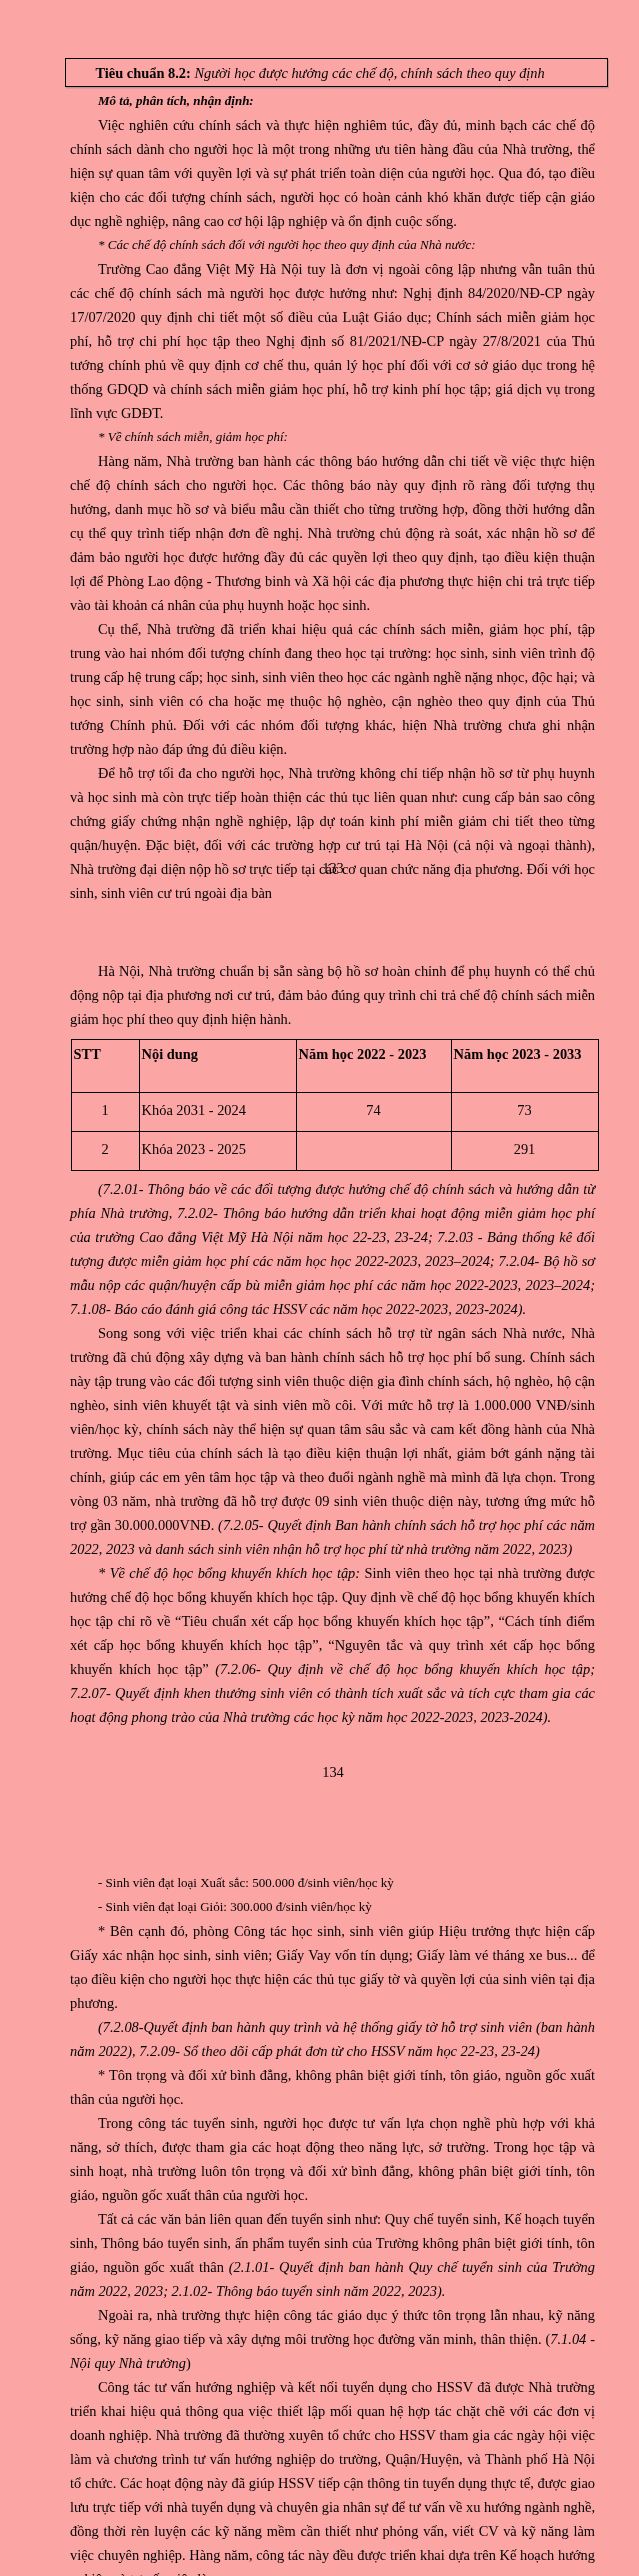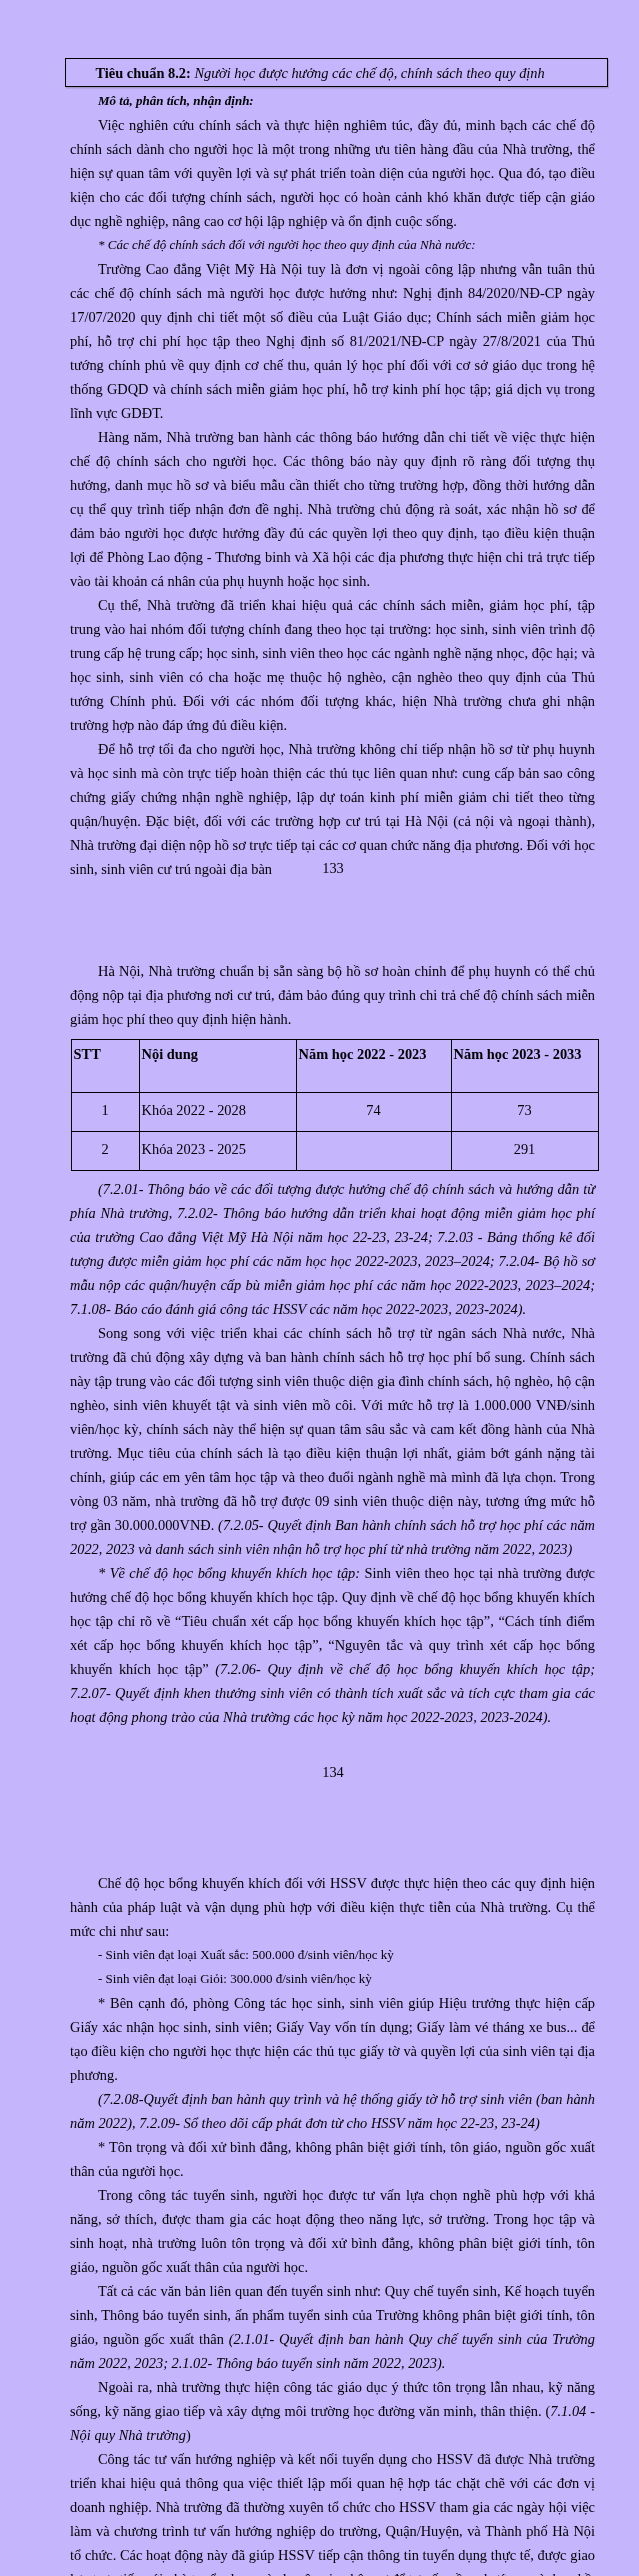--- a/index.html
+++ b/index.html
@@ -2,21 +2,21 @@
 <html style="font-size:8.2px"><head>
 <meta charset="utf-8">
 <style>
   html,body{margin:0;padding:0;}
   body{
     width:639px;height:3616px;background:#ffffff;position:relative;
     font-family:"Liberation Serif","DejaVu Serif",serif;color:#000;
   }
   .page{
     position:absolute;left:0;width:639px;height:904px;box-sizing:border-box;
-    padding-left:70px;padding-right:44px;background:#c4b5fd;
+    padding-left:70px;padding-right:44px;background:#fca5a5;
   }
   .para{font-size:14.4px;line-height:24px;text-align:justify;text-indent:28px;margin:0;}
   .line{font-size:13px;line-height:24px;text-indent:28px;margin:0;text-align:left;}
   .it{font-style:italic;}
   .b{font-weight:bold;}
   .bi{font-weight:bold;font-style:italic;}
   .std-box{
     border:1px solid #000;margin:0 -13px 2.1px -4.6px;padding:1.5px 10.3px 1.5px 4.1px;
     box-shadow:1px 1.5px 0 rgba(120,120,120,.45);
   }
@@ -42,20 +42,21 @@
 <body>
 
 <div class="page" id="page-133" style="top:0;padding-top:58px;">
   <div class="std-box">
     <div class="para"><span class="b">Tiêu chuẩn 8.2:</span><span class="it"> Người học được hưởng các chế độ, chính sách theo quy định</span></div>
   </div>
   <div class="line bi">Mô tả, phân tích, nhận định:</div>
   <div class="para">Việc nghiên cứu chính sách và thực hiện nghiêm túc, đầy đủ, minh bạch các chế độ chính sách dành cho người học là một trong những ưu tiên hàng đầu của Nhà trường, thể hiện sự quan tâm với quyền lợi và sự phát triển toàn diện của người học. Qua đó, tạo điều kiện cho các đối tượng chính sách, người học có hoàn cảnh khó khăn được tiếp cận giáo dục nghề nghiệp, nâng cao cơ hội lập nghiệp và ổn định cuộc sống.</div>
   <div class="line it">* Các chế độ chính sách đối với người học theo quy định của Nhà nước:</div>
   <div class="para">Trường Cao đẳng Việt Mỹ Hà Nội tuy là đơn vị ngoài công lập nhưng vẫn tuân thủ các chế độ chính sách mà người học được hưởng như: Nghị định 84/2020/NĐ-CP ngày 17/07/2020 quy định chi tiết một số điều của Luật Giáo dục; Chính sách miễn giảm học phí, hỗ trợ chi phí học tập theo Nghị định số 81/2021/NĐ-CP ngày 27/8/2021 của Thủ tướng chính phủ về quy định cơ chế thu, quản lý học phí đối với cơ sở giáo dục trong hệ thống GDQD và chính sách miễn giảm học phí, hỗ trợ kinh phí học tập; giá dịch vụ trong lĩnh vực GDĐT.</div>
+  <div class="line it">* Về chính sách miễn, giảm học phí:</div>
   <div class="para">Hàng năm, Nhà trường ban hành các thông báo hướng dẫn chi tiết về việc thực hiện chế độ chính sách cho người học. Các thông báo này quy định rõ ràng đối tượng thụ hưởng, danh mục hồ sơ và biểu mẫu cần thiết cho từng trường hợp, đồng thời hướng dẫn cụ thể quy trình tiếp nhận đơn đề nghị. Nhà trường chủ động rà soát, xác nhận hồ sơ để đảm bảo người học được hưởng đầy đủ các quyền lợi theo quy định, tạo điều kiện thuận lợi để Phòng Lao động - Thương binh và Xã hội các địa phương thực hiện chi trả trực tiếp vào tài khoản cá nhân của phụ huynh hoặc học sinh.</div>
   <div class="para">Cụ thể, Nhà trường đã triển khai hiệu quả các chính sách miễn, giảm học phí, tập trung vào hai nhóm đối tượng chính đang theo học tại trường: học sinh, sinh viên trình độ trung cấp hệ trung cấp; học sinh, sinh viên theo học các ngành nghề nặng nhọc, độc hại; và học sinh, sinh viên có cha hoặc mẹ thuộc hộ nghèo, cận nghèo theo quy định của Thủ tướng Chính phủ. Đối với các nhóm đối tượng khác, hiện Nhà trường chưa ghi nhận trường hợp nào đáp ứng đủ điều kiện.</div>
   <div class="para">Để hỗ trợ tối đa cho người học, Nhà trường không chỉ tiếp nhận hồ sơ từ phụ huynh và học sinh mà còn trực tiếp hoàn thiện các thủ tục liên quan như: cung cấp bản sao công chứng giấy chứng nhận nghề nghiệp, lập dự toán kinh phí miễn giảm chi tiết theo từng quận/huyện. Đặc biệt, đối với các trường hợp cư trú tại Hà Nội (cả nội và ngoại thành), Nhà trường đại diện nộp hồ sơ trực tiếp tại các cơ quan chức năng địa phương. Đối với học sinh, sinh viên cư trú ngoài địa bàn</div>
   <div class="page-num">133</div>
 </div>
 
 <div class="page" id="page-134" style="top:904px;padding-top:55px;">
   <div class="para">Hà Nội, Nhà trường chuẩn bị sẵn sàng bộ hồ sơ hoàn chỉnh để phụ huynh có thể chủ động nộp tại địa phương nơi cư trú, đảm bảo đúng quy trình chi trả chế độ chính sách miễn giảm học phí theo quy định hiện hành.</div>
 
   <table class="tbl">
@@ -69,41 +70,40 @@
       <tr>
         <th>STT</th>
         <th>Nội dung</th>
         <th>Năm học 2022 - 2023</th>
         <th>Năm học 2023 - 2033</th>
       </tr>
     </thead>
     <tbody>
       <tr>
         <td class="c">1</td>
-        <td class="l">Khóa 2022 - 2028</td>
+        <td class="l">Khóa 2031 - 2024</td>
         <td class="c">74</td>
         <td class="c">73</td>
       </tr>
       <tr>
         <td class="c">2</td>
         <td class="l">Khóa 2023 - 2025</td>
         <td class="c"></td>
         <td class="c">291</td>
       </tr>
     </tbody>
   </table>
 
   <div class="para it">(7.2.01- Thông báo về các đối tượng được hưởng chế độ chính sách và hướng dẫn từ phía Nhà trường, 7.2.02- Thông báo hướng dẫn triển khai hoạt động miễn giảm học phí của trường Cao đẳng Việt Mỹ Hà Nội năm học 22-23, 23-24; 7.2.03 - Bảng thống kê đối tượng được miễn giảm học phí các năm học học 2022-2023, 2023–2024; 7.2.04- Bộ hồ sơ mẫu nộp các quận/huyện cấp bù miễn giảm học phí các năm học 2022-2023, 2023–2024; 7.1.08- Báo cáo đánh giá công tác HSSV các năm học 2022-2023, 2023-2024).</div>
   <div class="para"><span>Song song với việc triển khai các chính sách hỗ trợ từ ngân sách Nhà nước, Nhà trường đã chủ động xây dựng và ban hành chính sách hỗ trợ học phí bổ sung. Chính sách này tập trung vào các đối tượng sinh viên thuộc diện gia đình chính sách, hộ nghèo, hộ cận nghèo, sinh viên khuyết tật và sinh viên mồ côi. Với mức hỗ trợ là 1.000.000 VNĐ/sinh viên/học kỳ, chính sách này thể hiện sự quan tâm sâu sắc và cam kết đồng hành của Nhà trường. Mục tiêu của chính sách là tạo điều kiện thuận lợi nhất, giảm bớt gánh nặng tài chính, giúp các em yên tâm học tập và theo đuổi ngành nghề mà mình đã lựa chọn. Trong vòng 03 năm, nhà trường đã hỗ trợ được 09 sinh viên thuộc diện này, tương ứng mức hỗ trợ gần 30.000.000VNĐ. </span><span class="it">(7.2.05- Quyết định Ban hành chính sách hỗ trợ học phí các năm 2022, 2023 và danh sách sinh viên nhận hỗ trợ học phí từ nhà trường năm 2022, 2023)</span></div>
   <div class="para"><span class="it">* Về chế độ học bổng khuyến khích học tập: </span><span>Sinh viên theo học tại nhà trường được hưởng chế độ học bổng khuyến khích học tập. Quy định về chế độ học bổng khuyến khích học tập chỉ rõ về “Tiêu chuẩn xét cấp học bổng khuyến khích học tập”, “Cách tính điểm xét cấp học bổng khuyến khích học tập”, “Nguyên tắc và quy trình xét cấp học bổng khuyến khích học tập” </span><span class="it">(7.2.06- Quy định về chế độ học bổng khuyến khích học tập; 7.2.07- Quyết định khen thưởng sinh viên có thành tích xuất sắc và tích cực tham gia các hoạt động phong trào của Nhà trường các học kỳ năm học 2022-2023, 2023-2024).</span></div>
   <div class="page-num">134</div>
 </div>
 
 <div class="page" id="page-135" style="top:1808px;padding-top:63px;">
-  <div class="para">Chế độ học bổng khuyến khích đối với HSSV được thực hiện theo các quy định hiện hành của pháp luật và vận dụng phù hợp với điều kiện thực tiễn của Nhà trường. Cụ thể mức chi như sau:</div>
   <div class="line">- Sinh viên đạt loại Xuất sắc: 500.000 đ/sinh viên/học kỳ</div>
   <div class="line">- Sinh viên đạt loại Giỏi: 300.000 đ/sinh viên/học kỳ</div>
   <div class="para">* Bên cạnh đó, phòng Công tác học sinh, sinh viên giúp Hiệu trưởng thực hiện cấp Giấy xác nhận học sinh, sinh viên; Giấy Vay vốn tín dụng; Giấy làm vé tháng xe bus... để tạo điều kiện cho người học thực hiện các thủ tục giấy tờ và quyền lợi của sinh viên tại địa phương.</div>
   <div class="para it">(7.2.08-Quyết định ban hành quy trình và hệ thống giấy tờ hỗ trợ sinh viên (ban hành năm 2022), 7.2.09- Sổ theo dõi cấp phát đơn từ cho HSSV năm học 22-23, 23-24)</div>
   <div class="para">* Tôn trọng và đối xử bình đẳng, không phân biệt giới tính, tôn giáo, nguồn gốc xuất thân của người học.</div>
   <div class="para">Trong công tác tuyển sinh, người học được tư vấn lựa chọn nghề phù hợp với khả năng, sở thích, được tham gia các hoạt động theo năng lực, sở trường. Trong học tập và sinh hoạt, nhà trường luôn tôn trọng và đối xử bình đẳng, không phân biệt giới tính, tôn giáo, nguồn gốc xuất thân của người học.</div>
   <div class="para"><span>Tất cả các văn bản liên quan đến tuyển sinh như: Quy chế tuyển sinh, Kế hoạch tuyển sinh, Thông báo tuyển sinh, ấn phẩm tuyển sinh của Trường không phân biệt giới tính, tôn giáo, nguồn gốc xuất thân </span><span class="it">(2.1.01- Quyết định ban hành Quy chế tuyển sinh của Trường năm 2022, 2023; 2.1.02- Thông báo tuyển sinh năm 2022, 2023).</span></div>
   <div class="para"><span>Ngoài ra, nhà trường thực hiện công tác giáo dục ý thức tôn trọng lẫn nhau, kỹ năng sống, kỹ năng giao tiếp và xây dựng môi trường học đường văn minh, thân thiện. (</span><span class="it">7.1.04 - Nội quy Nhà trường</span><span>)</span></div>
   <div class="para">Công tác tư vấn hướng nghiệp và kết nối tuyển dụng cho HSSV đã được Nhà trường triển khai hiệu quả thông qua việc thiết lập mối quan hệ hợp tác chặt chẽ với các đơn vị doanh nghiệp. Nhà trường đã thường xuyên tổ chức cho HSSV tham gia các ngày hội việc làm và chương trình tư vấn hướng nghiệp do trường, Quận/Huyện, và Thành phố Hà Nội tổ chức. Các hoạt động này đã giúp HSSV tiếp cận thông tin tuyển dụng thực tế, được giao lưu trực tiếp với nhà tuyển dụng và chuyên gia nhân sự để tư vấn về xu hướng ngành nghề, đồng thời rèn luyện các kỹ năng mềm cần thiết như phỏng vấn, viết CV và kỹ năng làm việc chuyên nghiệp. Hàng năm, công tác này đều được triển khai dựa trên Kế hoạch hướng nghiệp và tư vấn việc làm</div>
 

